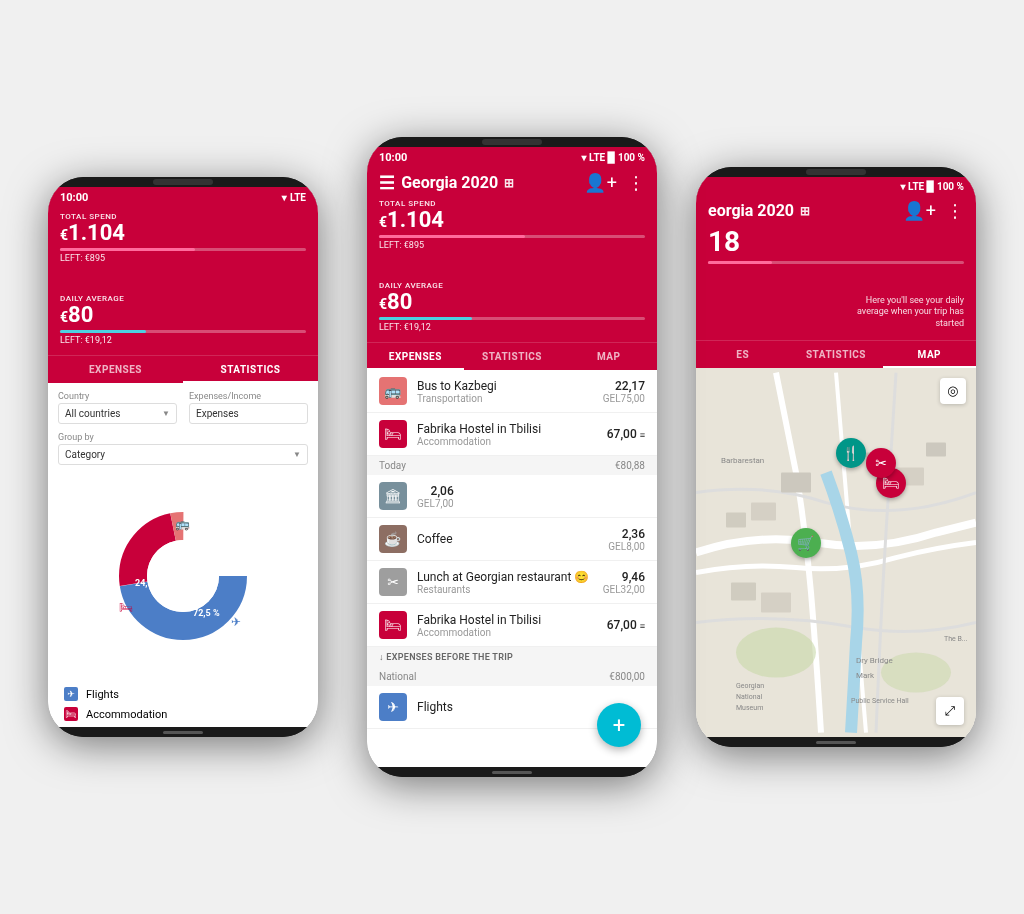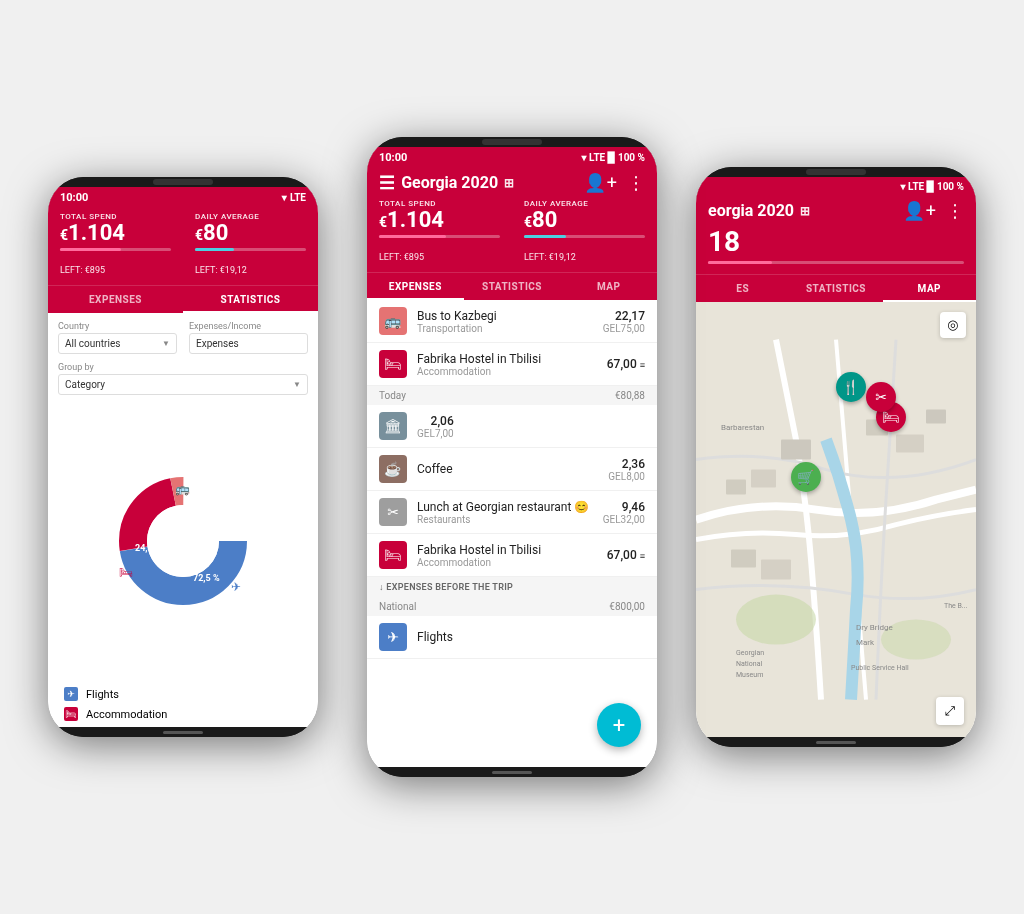--- a/index.html
+++ b/index.html
@@ -118,39 +118,40 @@
       font-size: 16px;
       font-weight: 700;
       display: flex;
       align-items: center;
       gap: 6px;
     }
     .header-icons { display: flex; gap: 10px; align-items: center; }
 
     .stats-row {
       display: flex;
-      gap: 24px;
+      gap: 31px;
+      flex-direction: column;
     }
     .stat-block { flex: 1; }
     .stat-label {
       font-size: 8px;
       font-weight: 500;
       letter-spacing: 0.5px;
       opacity: 0.9;
       text-transform: uppercase;
     }
     .stat-value {
       font-size: 22px;
       font-weight: 700;
       line-height: 1.1;
     }
     .stat-value .currency { font-size: 14px; }
     .stat-left {
       font-size: 9px;
-      margin-top: 14px;
+      margin-top: 2px;
       opacity: 0.9;
     }
     .stat-bar-wrap {
       height: 3px;
       background: rgba(255,255,255,0.3);
       border-radius: 2px;
       margin-top: 3px;
     }
     .stat-bar-fill {
       height: 100%;
@@ -649,20 +650,23 @@
           </div>
         </div>
 
         <div class="stats-row">
           <div class="stat-block">
             <div class="stat-value" style="font-size:28px;">18</div>
             <div class="stat-bar-wrap">
               <div class="stat-bar-fill bar-pink" style="width:25%;"></div>
             </div>
           </div>
+          <div class="stat-block">
+            <div class="daily-placeholder">Here you'll see your daily average when your trip has started</div>
+          </div>
         </div>
       </div>
 
       <div class="tab-bar">
         <div class="tab-item">ES</div>
         <div class="tab-item">STATISTICS</div>
         <div class="tab-item active">MAP</div>
       </div>
 
       <div class="content">

